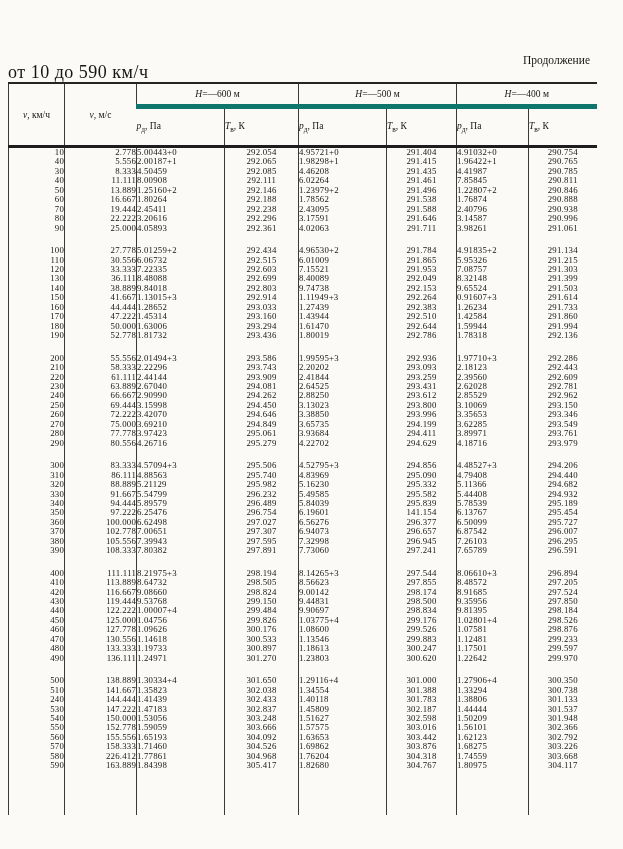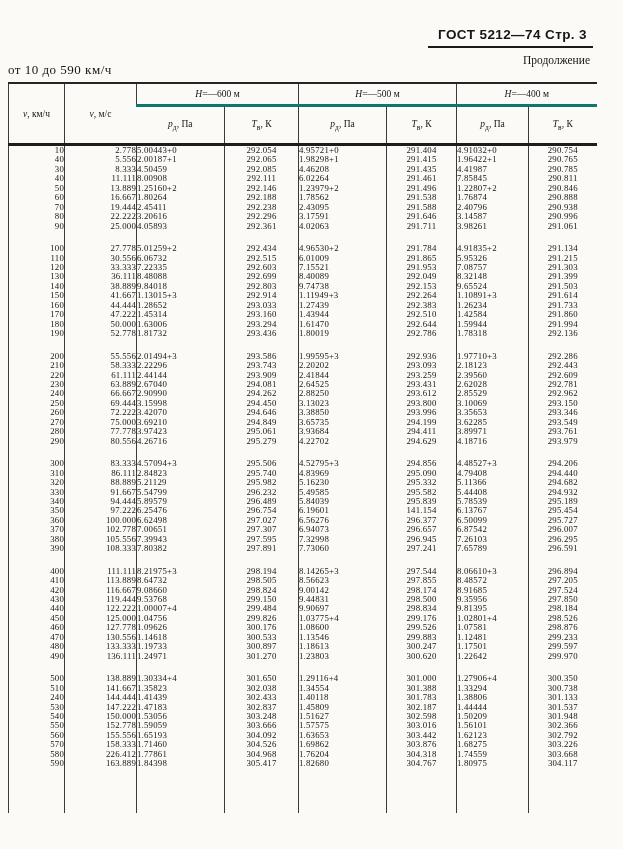--- a/index.html
+++ b/index.html
@@ -32,21 +32,21 @@
   .continuation {
     position: absolute;
     top: 54px;
     right: 33px;
     font-size: 11.5px;
   }
   .range-label {
     position: absolute;
     top: 62px;
     left: 8px;
-    font-size: 13px;
+    font-size: 18px;
     letter-spacing: .5px;
   }
   table.data {
     position: absolute;
     left: 8px;
     top: 82px;
     width: 588px;
     border-collapse: collapse;
     table-layout: fixed;
     border-top: 2px solid #242424;
@@ -63,26 +63,26 @@
     font-size: 9.5px;
     text-align: center;
     vertical-align: middle;
     height: 56px;
     margin-top: 32px;
   }
   th.group {
     font-size: 9.5px;
     text-align: center;
     height: 20px;
-    border-bottom: 3px solid #0f766e;
+    border-bottom: 5px solid #0f766e;
     font-style: normal;
   }
   th.sub {
     font-size: 9.5px;
-    text-align: center;
+    text-align: left;
     height: 36px;
     vertical-align: middle;
   }
   th .sym { font-style: italic; }
   th sub { font-size: 7.5px; }
   tbody td {
     font-size: 8.8px;
     line-height: 9.45px;
     height: 9.45px;
     white-space: nowrap;
@@ -103,23 +103,20 @@
   col.w4 { width: 88px; }
   col.w5 { width: 70px; }
   col.w6 { width: 72px; }
   col.w7 { width: 68px; }
 </style>
 </head>
 <body>
 
 <div class="page">
 
-  <div class="gost-header">
-    <span>ГОСТ 5212—74 Стр. 3</span>
-  </div>
 
   <div class="continuation">
     <span>Продолжение</span>
   </div>
 
   <div class="range-label">
     <span>от 10 до 590 км/ч</span>
   </div>
 
   <table class="data">
@@ -323,21 +320,21 @@
           <td class="c6">9.65524</td>
           <td class="c7">291.503</td>
         </tr>
         <tr>
           <td class="c0">150</td>
           <td class="c1">41.667</td>
           <td class="c2">1.13015+3</td>
           <td class="c3">292.914</td>
           <td class="c4">1.11949+3</td>
           <td class="c5">292.264</td>
-          <td class="c6">1.10891+3</td>
+          <td class="c6">0.91607+3</td>
           <td class="c7">291.614</td>
         </tr>
         <tr>
           <td class="c0">160</td>
           <td class="c1">44.444</td>
           <td class="c2">1.28652</td>
           <td class="c3">293.033</td>
           <td class="c4">1.27439</td>
           <td class="c5">292.383</td>
           <td class="c6">1.26234</td>
@@ -499,21 +496,21 @@
           <td class="c2">4.57094+3</td>
           <td class="c3">295.506</td>
           <td class="c4">4.52795+3</td>
           <td class="c5">294.856</td>
           <td class="c6">4.48527+3</td>
           <td class="c7">294.206</td>
         </tr>
         <tr>
           <td class="c0">310</td>
           <td class="c1">86.111</td>
-          <td class="c2">2.84823</td>
+          <td class="c2">4.88563</td>
           <td class="c3">295.740</td>
           <td class="c4">4.83969</td>
           <td class="c5">295.090</td>
           <td class="c6">4.79408</td>
           <td class="c7">294.440</td>
         </tr>
         <tr>
           <td class="c0">320</td>
           <td class="c1">88.889</td>
           <td class="c2">5.21129</td>

